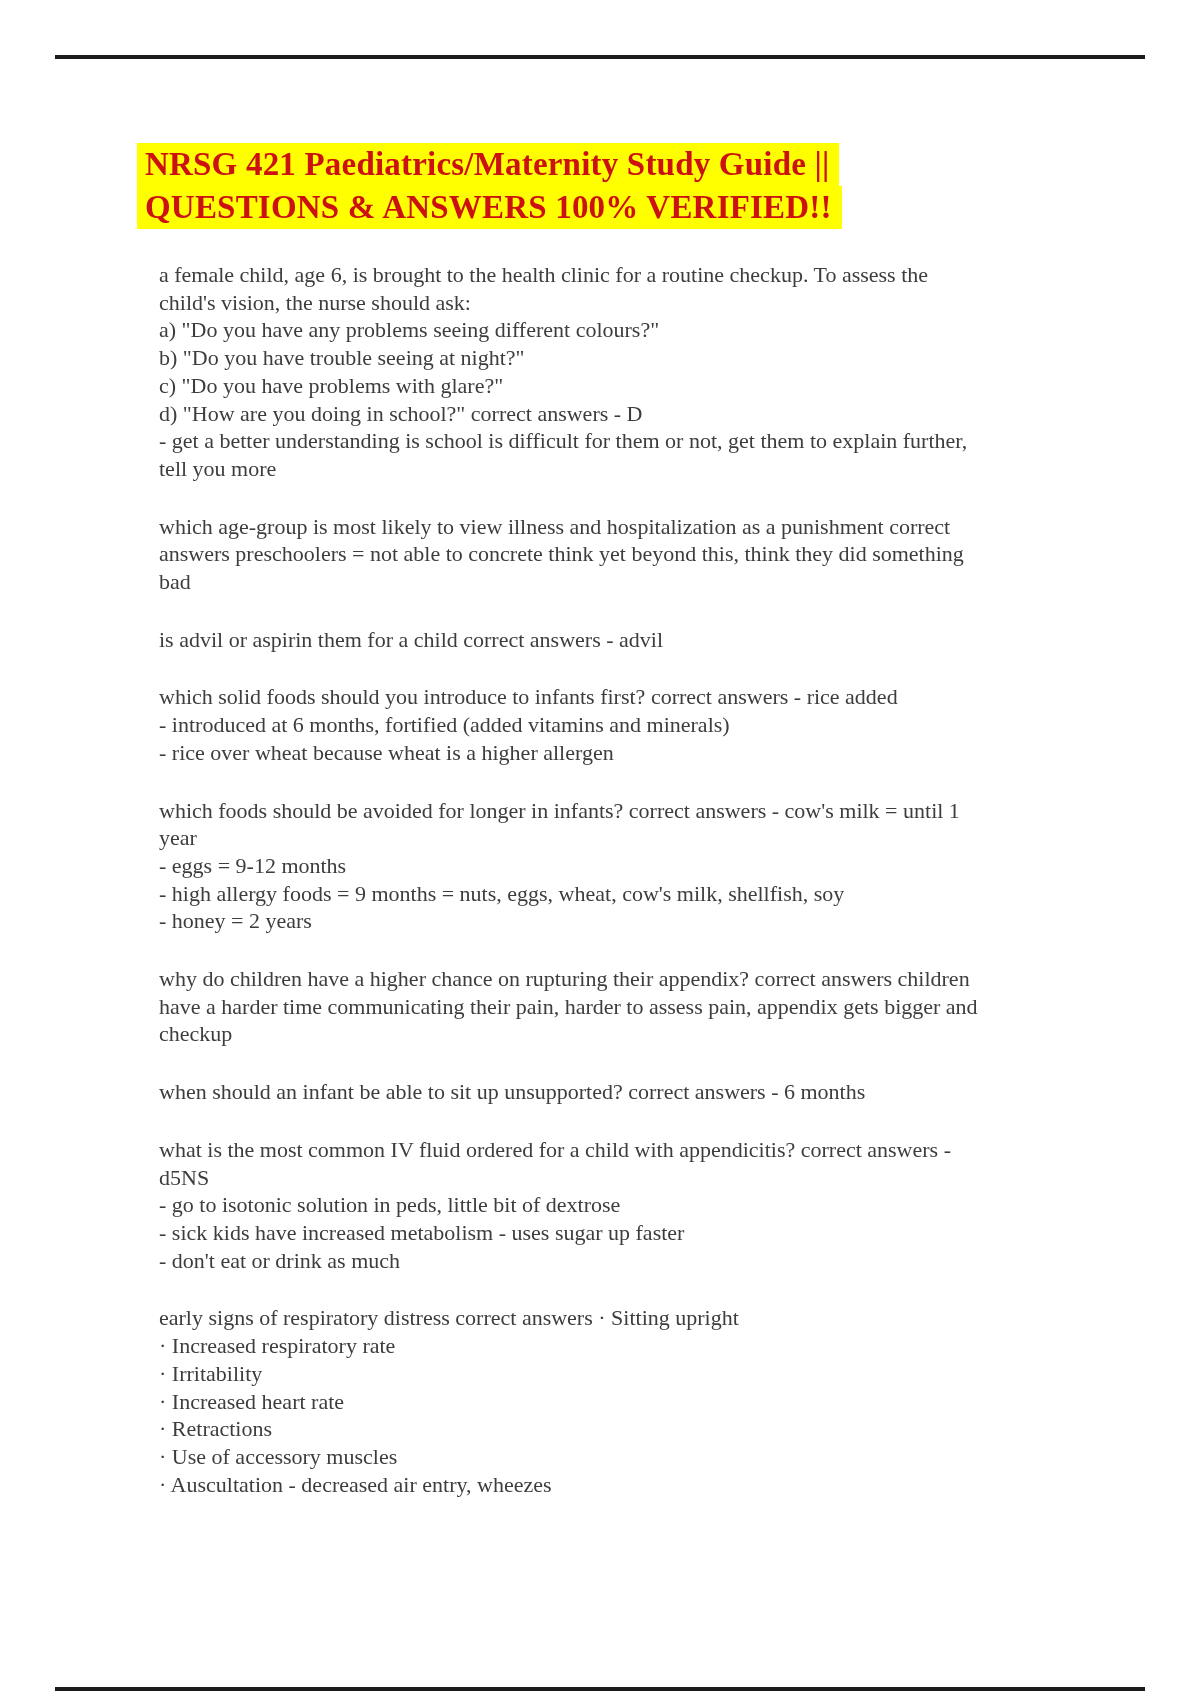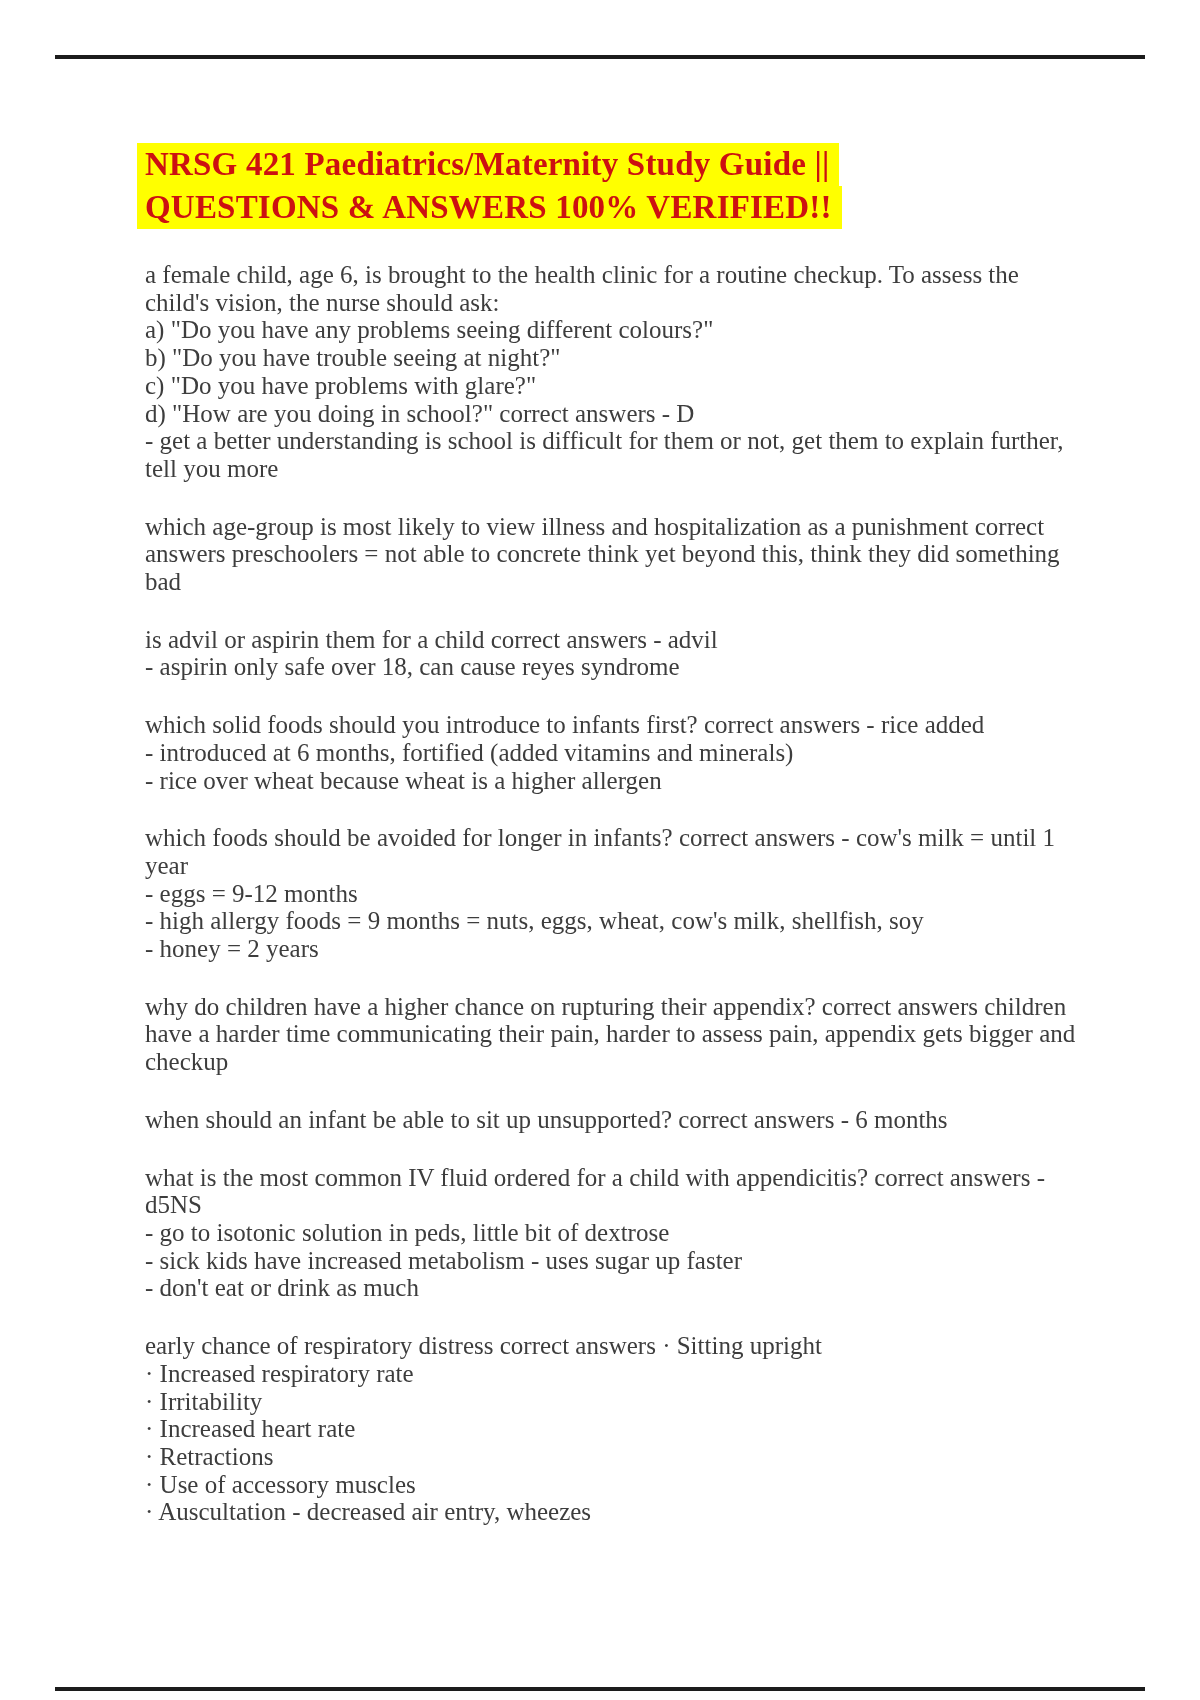--- a/index.html
+++ b/index.html
@@ -41,24 +41,24 @@
   }
   .doc-title .hl {
     display: inline-block;
     background: var(--hl-color, #ffff00);
     padding: 0 10px 1px 8px;
     white-space: nowrap;
   }
 
   .content {
     position: absolute;
-    left: 145px;
+    left: 159px;
     top: 261px;
     width: 960px;
-    font-size: 25px;
+    font-size: 22px;
     line-height: 27.7px;
     color: var(--body-color, #3d3d3d);
   }
   .qa-block {
     margin: 0 0 30px 0;
   }
   .qa-line {
     white-space: nowrap;
   }
 </style>
@@ -85,21 +85,20 @@
         <div class="qa-line">- get a better understanding is school is difficult for them or not, get them to explain further,</div>
         <div class="qa-line">tell you more</div>
       </div>
       <div class="qa-block">
         <div class="qa-line">which age-group is most likely to view illness and hospitalization as a punishment correct</div>
         <div class="qa-line">answers preschoolers = not able to concrete think yet beyond this, think they did something</div>
         <div class="qa-line">bad</div>
       </div>
       <div class="qa-block">
         <div class="qa-line">is advil or aspirin them for a child correct answers - advil</div>
-        <div class="qa-line">- aspirin only safe over 18, can cause reyes syndrome</div>
       </div>
       <div class="qa-block">
         <div class="qa-line">which solid foods should you introduce to infants first? correct answers - rice added</div>
         <div class="qa-line">- introduced at 6 months, fortified (added vitamins and minerals)</div>
         <div class="qa-line">- rice over wheat because wheat is a higher allergen</div>
       </div>
       <div class="qa-block">
         <div class="qa-line">which foods should be avoided for longer in infants? correct answers - cow's milk = until 1</div>
         <div class="qa-line">year</div>
         <div class="qa-line">- eggs = 9-12 months</div>
@@ -115,21 +114,21 @@
         <div class="qa-line">when should an infant be able to sit up unsupported? correct answers - 6 months</div>
       </div>
       <div class="qa-block">
         <div class="qa-line">what is the most common IV fluid ordered for a child with appendicitis? correct answers -</div>
         <div class="qa-line">d5NS</div>
         <div class="qa-line">- go to isotonic solution in peds, little bit of dextrose</div>
         <div class="qa-line">- sick kids have increased metabolism - uses sugar up faster</div>
         <div class="qa-line">- don't eat or drink as much</div>
       </div>
       <div class="qa-block">
-        <div class="qa-line">early chance of respiratory distress correct answers · Sitting upright</div>
+        <div class="qa-line">early signs of respiratory distress correct answers · Sitting upright</div>
         <div class="qa-line">· Increased respiratory rate</div>
         <div class="qa-line">· Irritability</div>
         <div class="qa-line">· Increased heart rate</div>
         <div class="qa-line">· Retractions</div>
         <div class="qa-line">· Use of accessory muscles</div>
         <div class="qa-line">· Auscultation - decreased air entry, wheezes</div>
       </div>
     </div>
 
   <div class="rule rule-bottom"></div>

